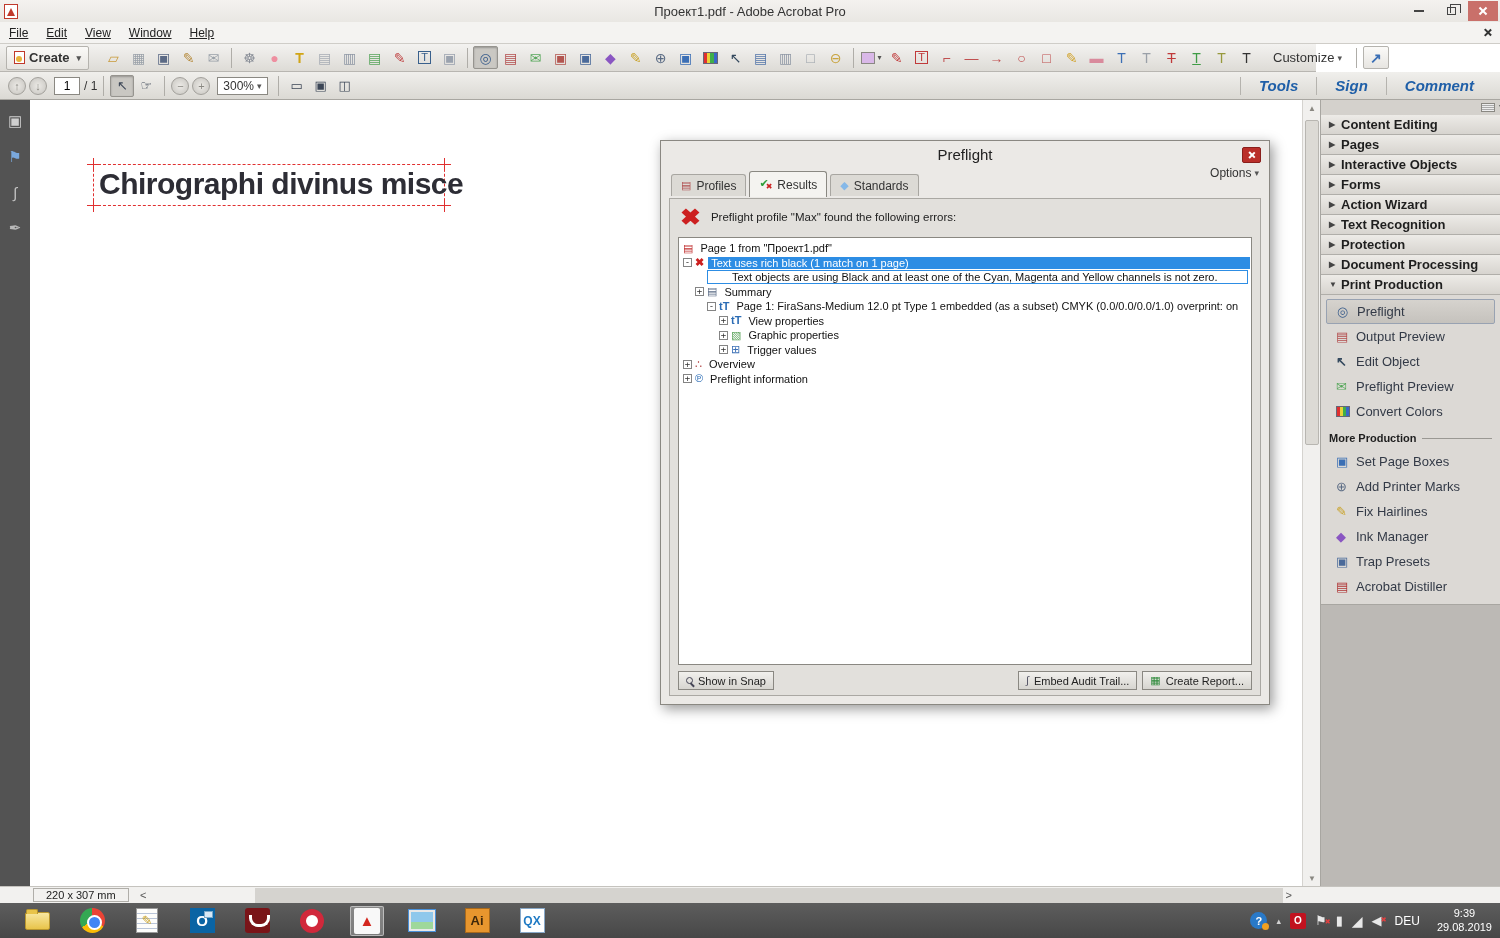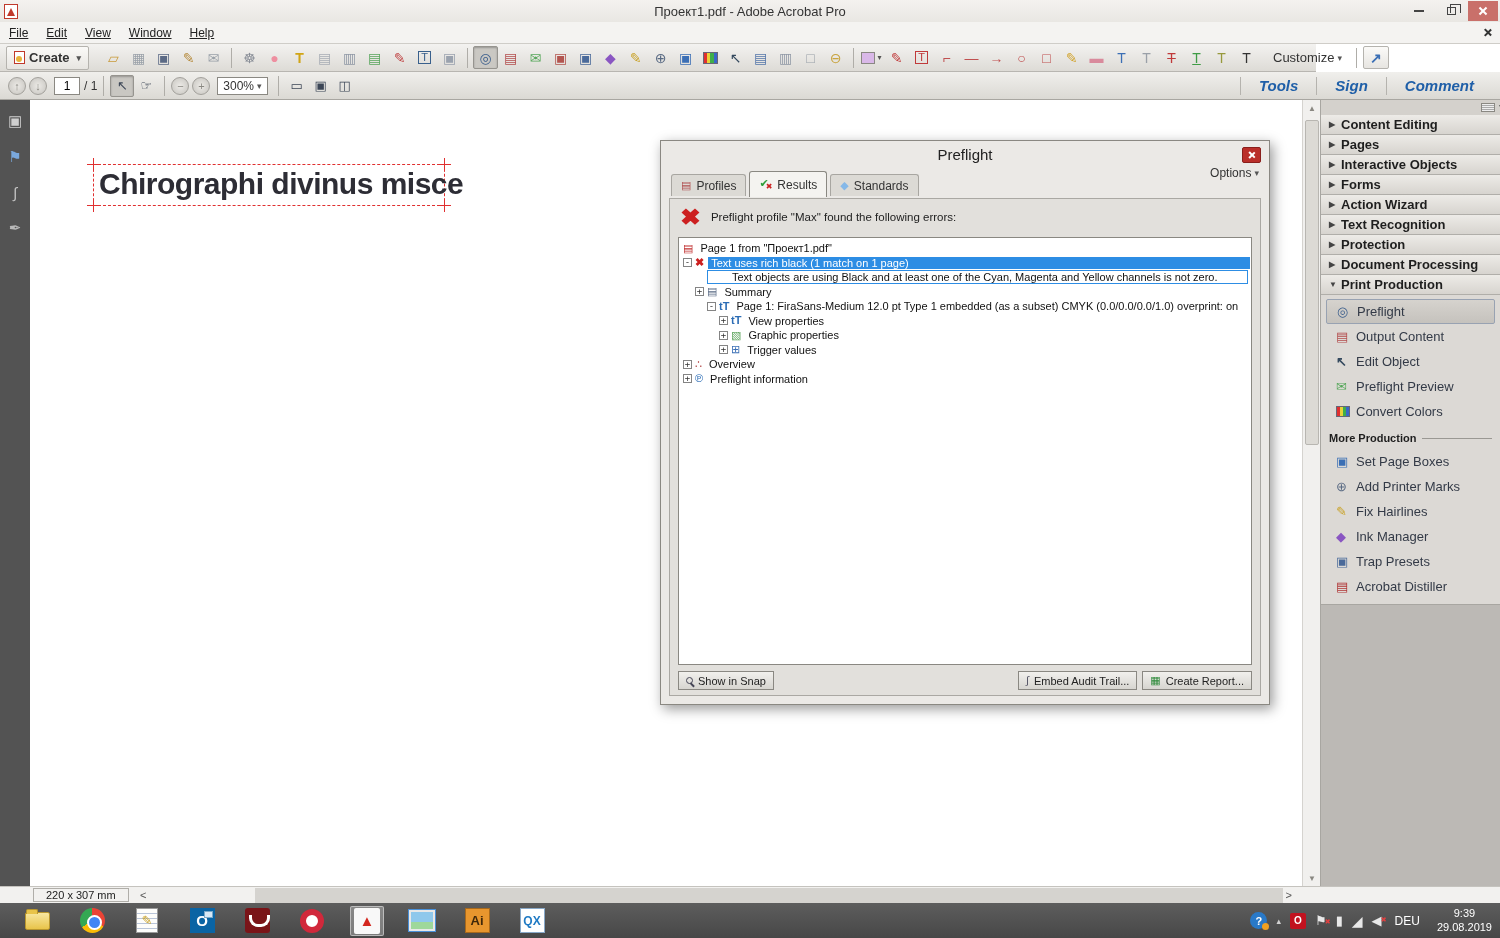--- a/index.html
+++ b/index.html
@@ -466,21 +466,21 @@
         <div class="tool-row" data-state="selected">
               <span class="tool-ico" data-icon="preflight-tool-icon">
                 <span class="g" style="color:#3b5e8c">◎</span>
               </span>
               <span>Preflight</span>
             </div>
             <div class="tool-row" data-state="">
               <span class="tool-ico" data-icon="output-preview-tool-icon">
                 <span class="g" style="color:#b34d4d">▤</span>
               </span>
-              <span>Output Content</span>
+              <span>Output Preview</span>
             </div>
             <div class="tool-row" data-state="">
               <span class="tool-ico" data-icon="edit-object-tool-icon">
                 <span class="g" style="color:#34495e;font-weight:bold">↖</span>
               </span>
               <span>Edit Object</span>
             </div>
             <div class="tool-row" data-state="">
               <span class="tool-ico" data-icon="flattener-preview-tool-icon">
                 <span class="g" style="color:#58a85c">✉</span>

